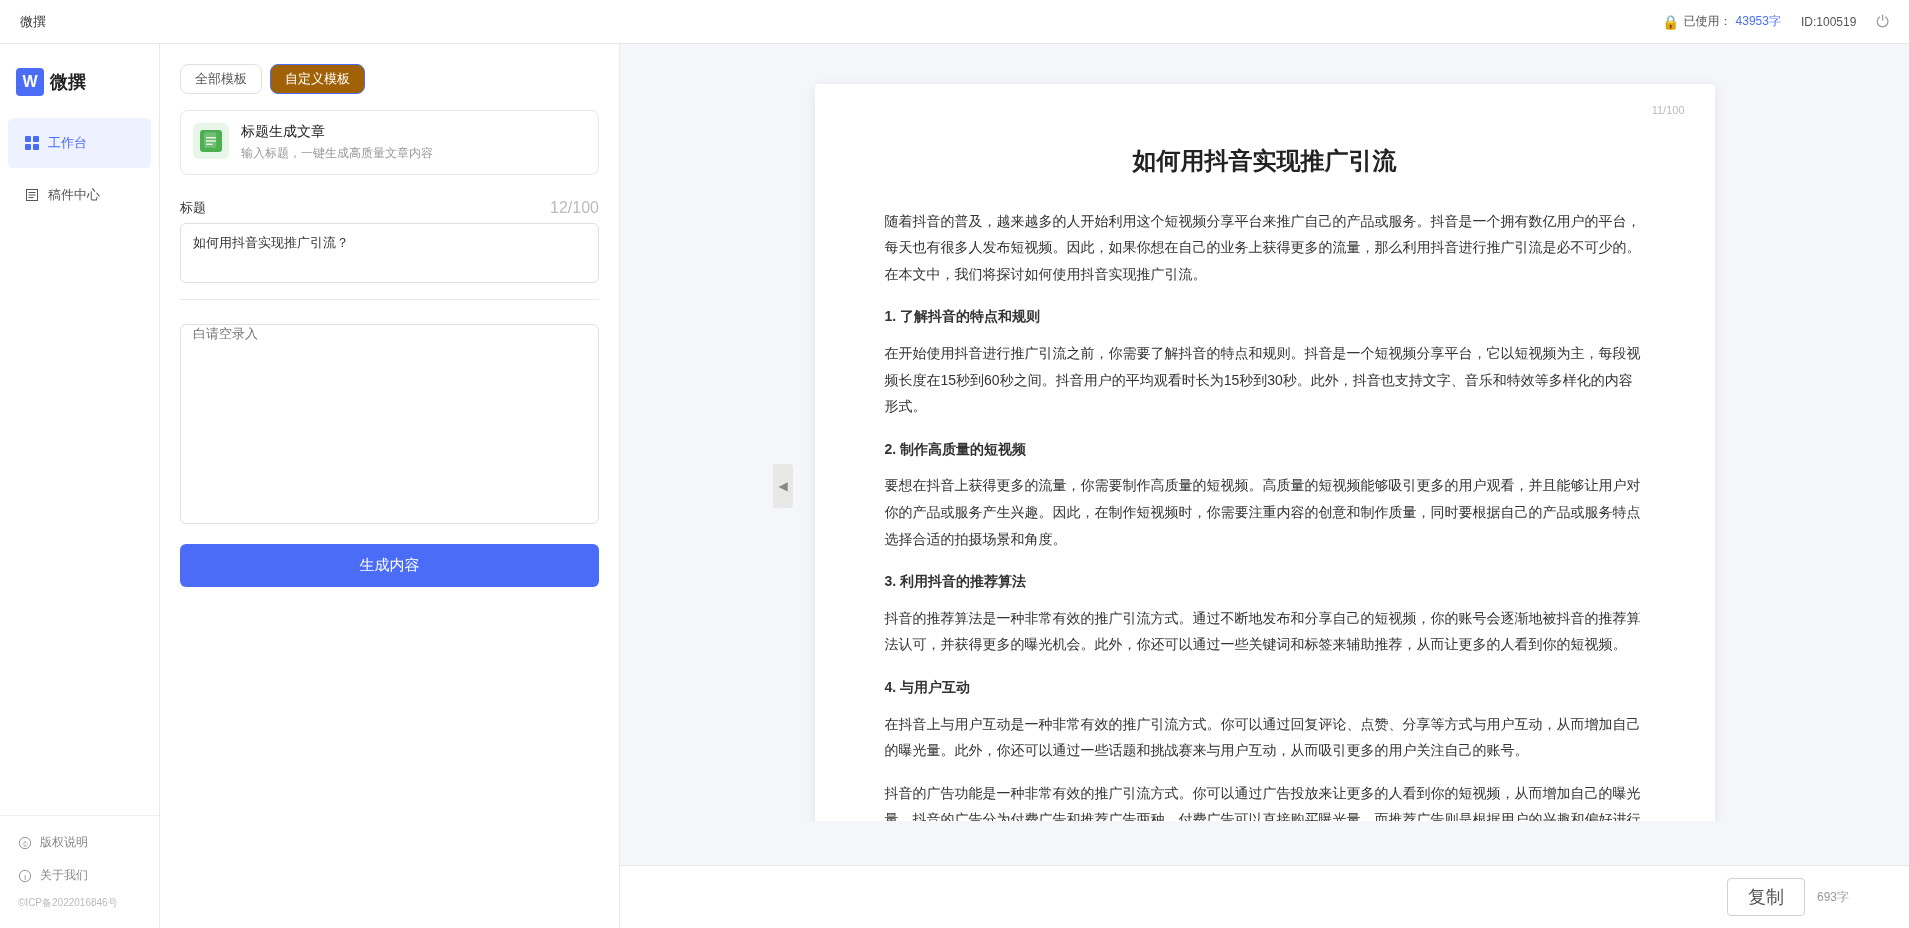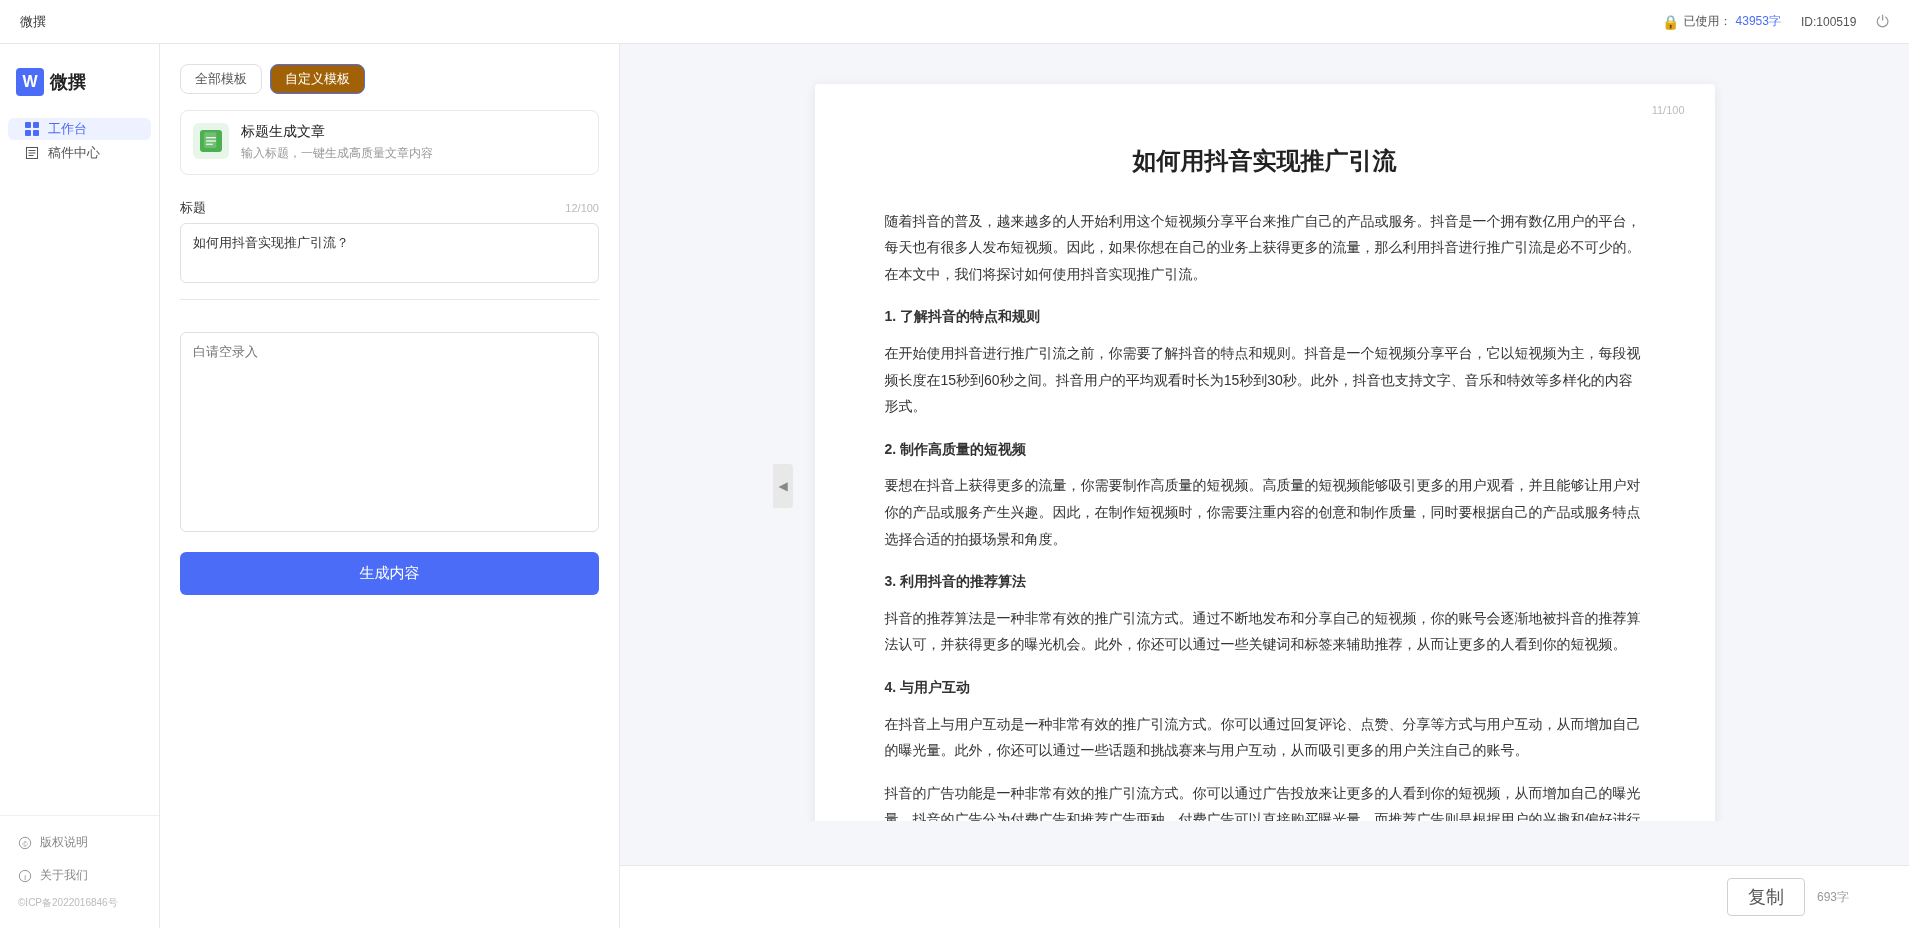--- a/index.html
+++ b/index.html
@@ -15,21 +15,21 @@
 
     
     .app-body { display: flex; flex: 1; overflow: hidden; }
 
     
     .sidebar { width: 160px; background: #fff; border-right: 1px solid #e8e8e8; display: flex; flex-direction: column; padding-top: 10px; }
     .logo { display: flex; align-items: center; padding: 14px 16px 20px; gap: 6px; }
     .logo-w { width: 28px; height: 28px; background: #4a6cf7; border-radius: 4px; display: flex; align-items: center; justify-content: center; color: #fff; font-weight: bold; font-size: 16px; }
     .logo-text { font-size: 18px; font-weight: bold; color: #222; }
     .sidebar-nav { flex: 1; }
-    .sidebar-item { display: flex; align-items: center; gap: 8px; padding: 2px 16px; font-size: 13px; color: #555; cursor: pointer; border-radius: 6px; margin: 2px 8px; }
+    .sidebar-item { display: flex; align-items: center; gap: 8px; padding: 16px 16px; font-size: 13px; color: #555; cursor: pointer; border-radius: 6px; margin: 2px 8px; }
     .sidebar-item.active { color: #4a6cf7; background: #eef1ff; }
     .sidebar-item svg { width: 16px; height: 16px; }
     .sidebar-footer { padding: 10px 8px; border-top: 1px solid #f0f0f0; }
     .sidebar-footer-item { display: flex; align-items: center; gap: 8px; padding: 8px 10px; font-size: 12px; color: #888; cursor: pointer; }
     .icp { font-size: 10px; color: #bbb; padding: 4px 10px 8px; }
 
     
     .content-area { flex: 1; display: flex; overflow: hidden; }
 
     
@@ -41,23 +41,23 @@
     .template-icon { width: 36px; height: 36px; background: #e8f5e9; border-radius: 6px; display: flex; align-items: center; justify-content: center; }
     .template-icon-inner { width: 22px; height: 22px; background: #4caf50; border-radius: 3px; display: flex; align-items: center; justify-content: center; color: #fff; font-size: 11px; font-weight: bold; }
     .template-info { flex: 1; }
     .template-name { font-size: 14px; font-weight: 500; color: #222; margin-bottom: 4px; }
     .template-desc { font-size: 12px; color: #999; }
 
     
     .form-section { margin-top: 8px; }
     .form-label-row { display: flex; justify-content: space-between; align-items: center; margin-bottom: 6px; }
     .form-label { font-size: 13px; color: #333; font-weight: 500; }
-    .form-count { font-size: 11px; color: #bbb; }
+    .form-count { font-size: 16px; color: #bbb; }
     .form-input { width: 100%; border: 1px solid #e0e0e0; border-radius: 6px; padding: 10px 12px; font-size: 13px; color: #333; resize: none; outline: none; min-height: 60px; }
-    .form-textarea { width: 100%; border: 1px solid #e0e0e0; border-radius: 6px; padding: 10px 12px; font-size: 13px; color: #bbb; resize: none; outline: none; height: 200px; margin-top: 20px; }
+    .form-textarea { width: 100%; border: 1px solid #e0e0e0; border-radius: 6px; padding: 0 12px; font-size: 13px; color: #bbb; resize: none; outline: none; height: 200px; margin-top: 12px; }
     .generate-btn { width: 100%; background: #4a6cf7; color: #fff; border: none; border-radius: 6px; padding: 12px; font-size: 15px; font-weight: 500; cursor: pointer; margin-top: 16px; }
     .divider { border: none; border-top: 1px solid #e8e8e8; margin: 12px 0; }
 
     
     .collapse-arrow { position: absolute; left: 613px; top: 50%; transform: translateY(-50%); width: 20px; height: 44px; background: #e8e8e8; border-radius: 0 4px 4px 0; display: flex; align-items: center; justify-content: center; cursor: pointer; z-index: 10; color: #888; font-size: 12px; }
 
     
     .right-panel { flex: 1; background: #f5f6fa; display: flex; flex-direction: column; overflow: hidden; position: relative; gap: 44px; }
     .document-area { flex: 1; overflow-y: auto; padding: 40px 60px; }
     .document-page { background: #fff; min-height: 900px; padding: 60px 70px; box-shadow: 0 2px 12px rgba(0,0,0,0.08); border-radius: 4px; position: relative; max-width: 900px; margin: 0 auto; }

